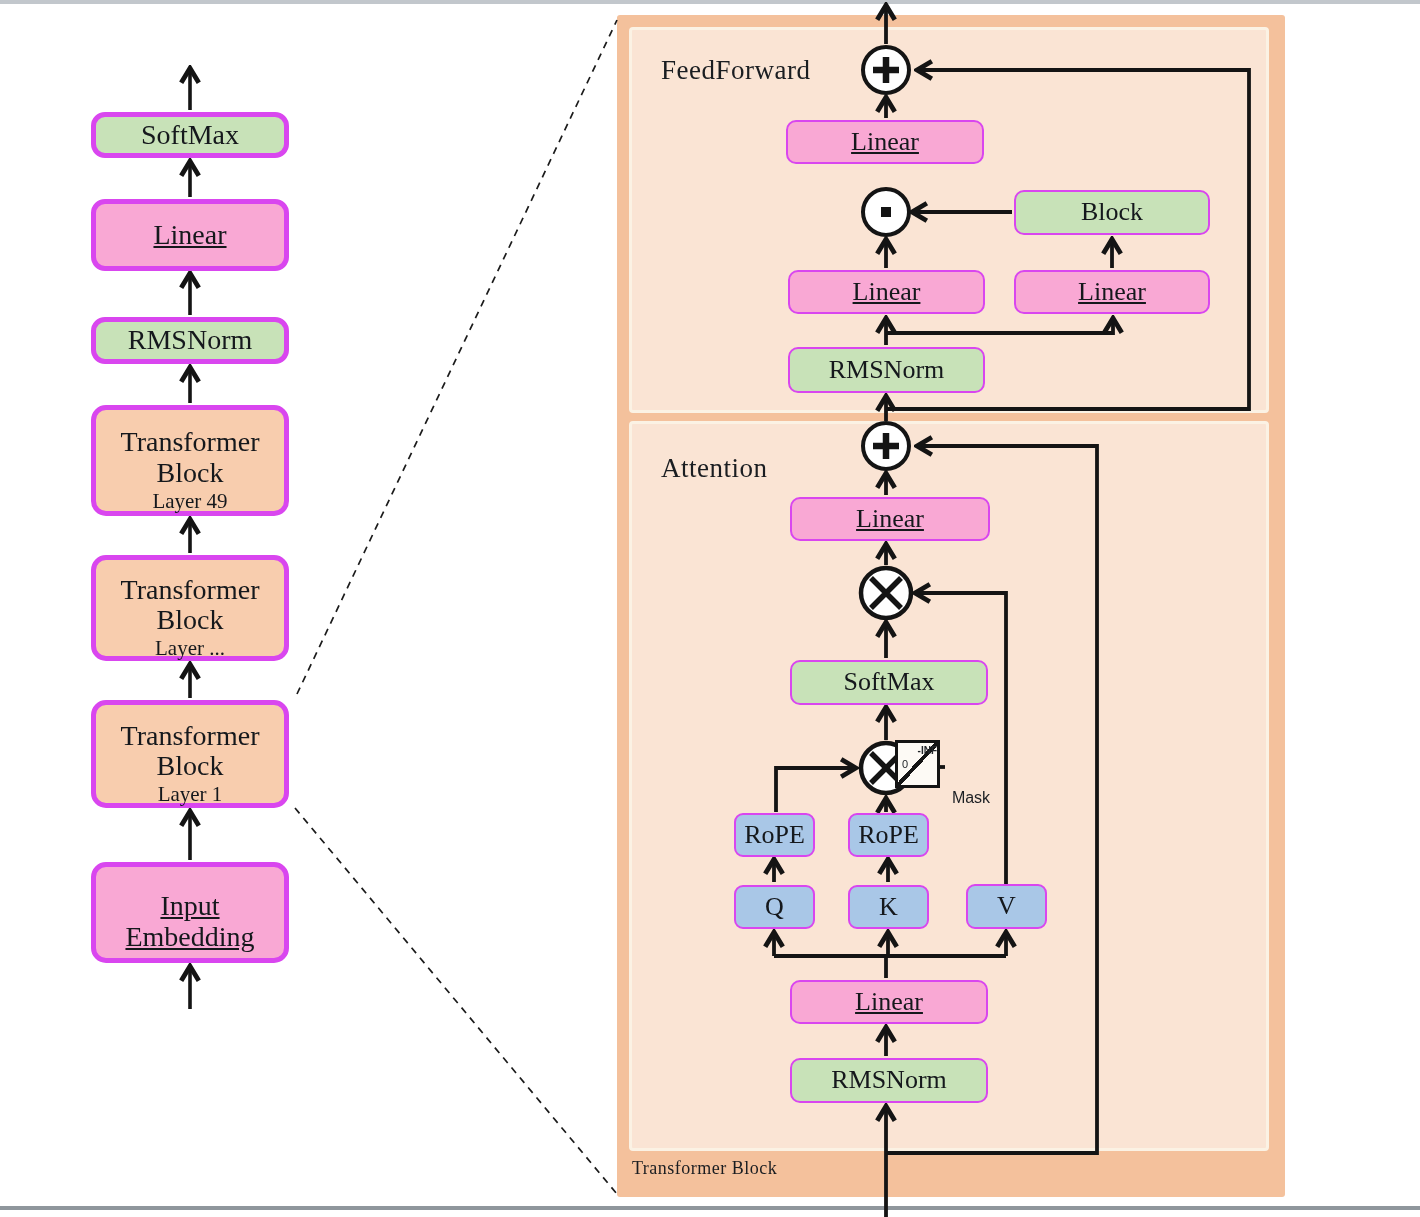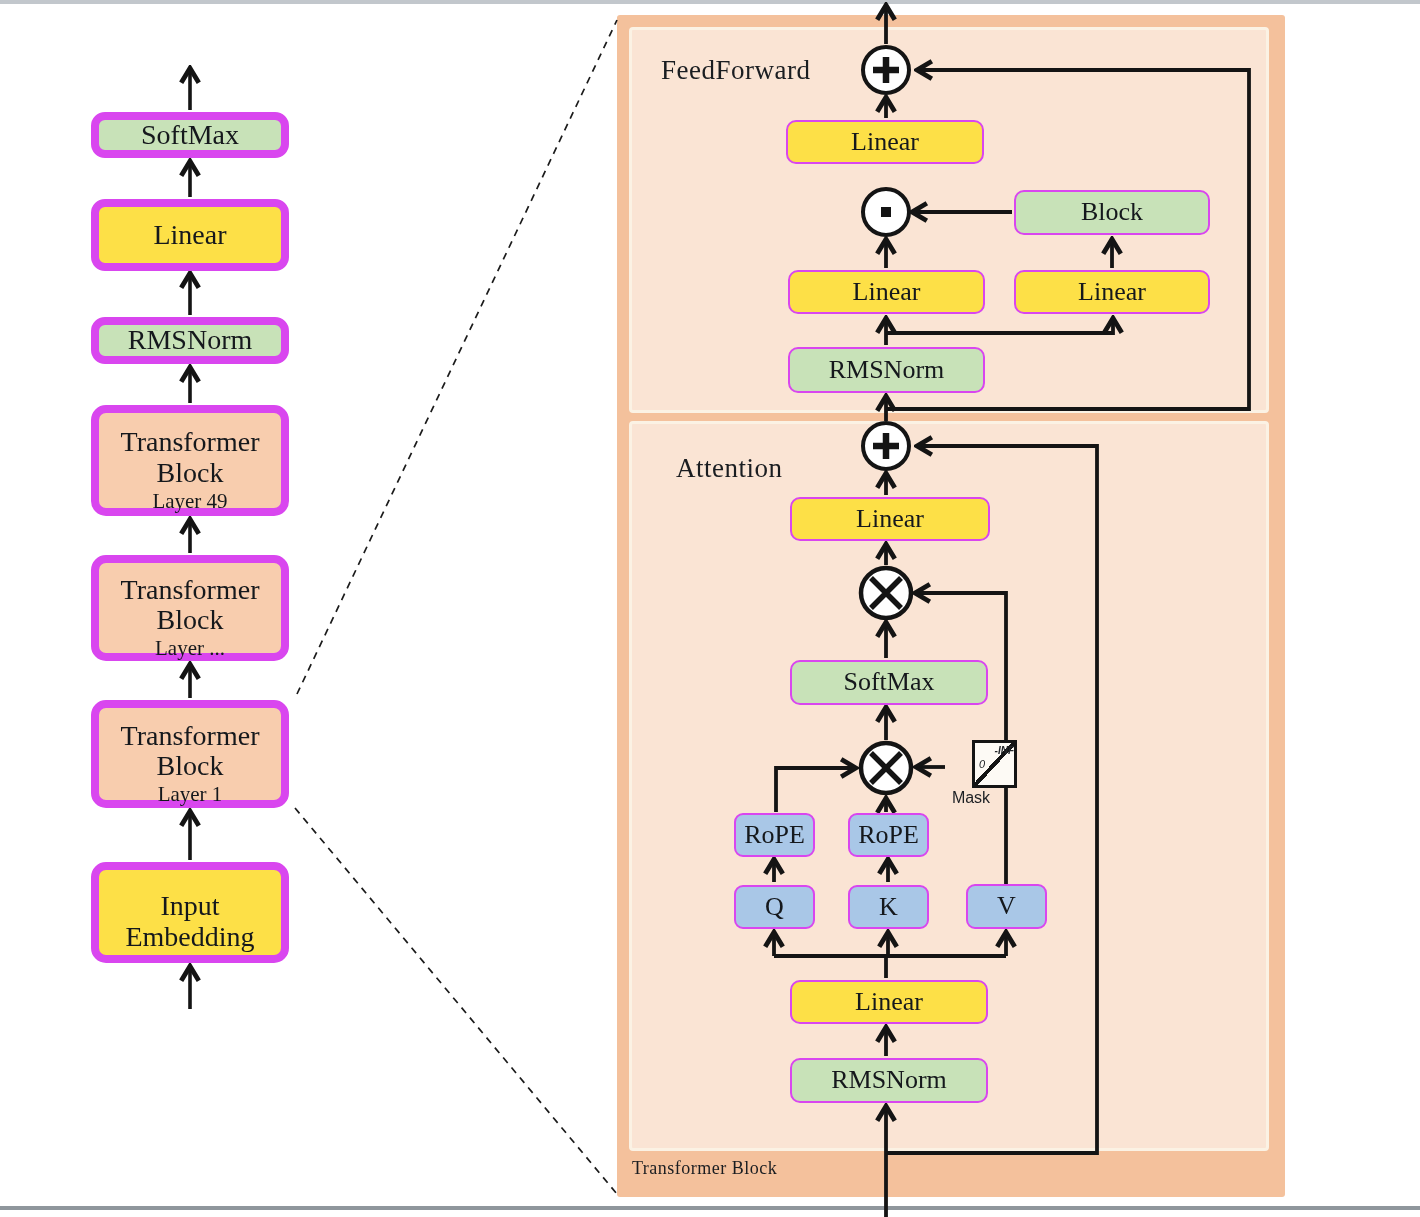--- a/index.html
+++ b/index.html
@@ -20,52 +20,51 @@
     position:absolute;background:#fae4d4;border:3px solid #fbf2e4;
     border-radius:4px;box-sizing:border-box;
   }
   #ff-panel{left:629px;top:27px;width:640px;height:386px;}
   #att-panel{left:629px;top:421px;width:640px;height:730px;}
 
   .section-label{
     position:absolute;font-size:27px;color:#1a1d21;letter-spacing:0.5px;
   }
   #ff-label{left:661px;top:55px;}
-  #att-label{left:676px;top:453px;}
+  #att-label{left:661px;top:453px;}
   #tb-label{left:632px;top:1158px;font-size:18px;}
 
   
   .box{
-    position:absolute;box-sizing:border-box;border:8px solid #d946ef;
+    position:absolute;box-sizing:border-box;border:5px solid #d946ef;
     display:flex;align-items:center;justify-content:center;text-align:center;
     z-index:3;line-height:1.1;
   }
-  .blue{background:#fde047;}
+  .blue{background:#f9a8d4;text-decoration:underline;}
   .blue2{background:#a9c7e7;}
   .green{background:#c8e2b8;}
   .orange{background:#f8cdae;}
 
   
   .lbox{left:91px;width:198px;border-radius:14px;font-size:28px;}
   .tb{flex-direction:column;border-radius:15px;padding-top:19px;}
   .tb .layer-line{font-size:21px;margin-top:1px;}
   
   .rbox{border-radius:10px;font-size:26px;border-width:2.5px;}
   .sbox{border-radius:9px;font-size:26px;border-width:2.5px;}
 
   
   #wires{position:absolute;left:0;top:0;z-index:2;pointer-events:none;}
 
   
   #mask-box{
-    position:absolute;left:972px;top:740px;width:45px;height:48px;box-sizing:border-box;
+    position:absolute;left:895px;top:740px;width:45px;height:48px;box-sizing:border-box;
     background-color:#fdfaf5;border:3px solid #141414;z-index:3;
     background-image:linear-gradient(to bottom right,rgba(0,0,0,0) 46.5%,#141414 46.5%,#141414 53.5%,rgba(0,0,0,0) 53.5%);
     font-family:"Liberation Sans","DejaVu Sans",sans-serif;
-    font-style:italic;
   }
   #mask-inf{position:absolute;right:0px;top:2px;font-size:10px;font-weight:bold;color:#23262a;}
   #mask-zero{position:absolute;left:4px;top:15px;font-size:11px;color:#23262a;}
   #mask-caption{
     position:absolute;left:941px;top:789px;width:60px;text-align:center;
     font-family:"Liberation Sans","DejaVu Sans",sans-serif;font-size:16px;color:#1c1f23;z-index:3;
   }
 </style>
 </head>
 <body>

